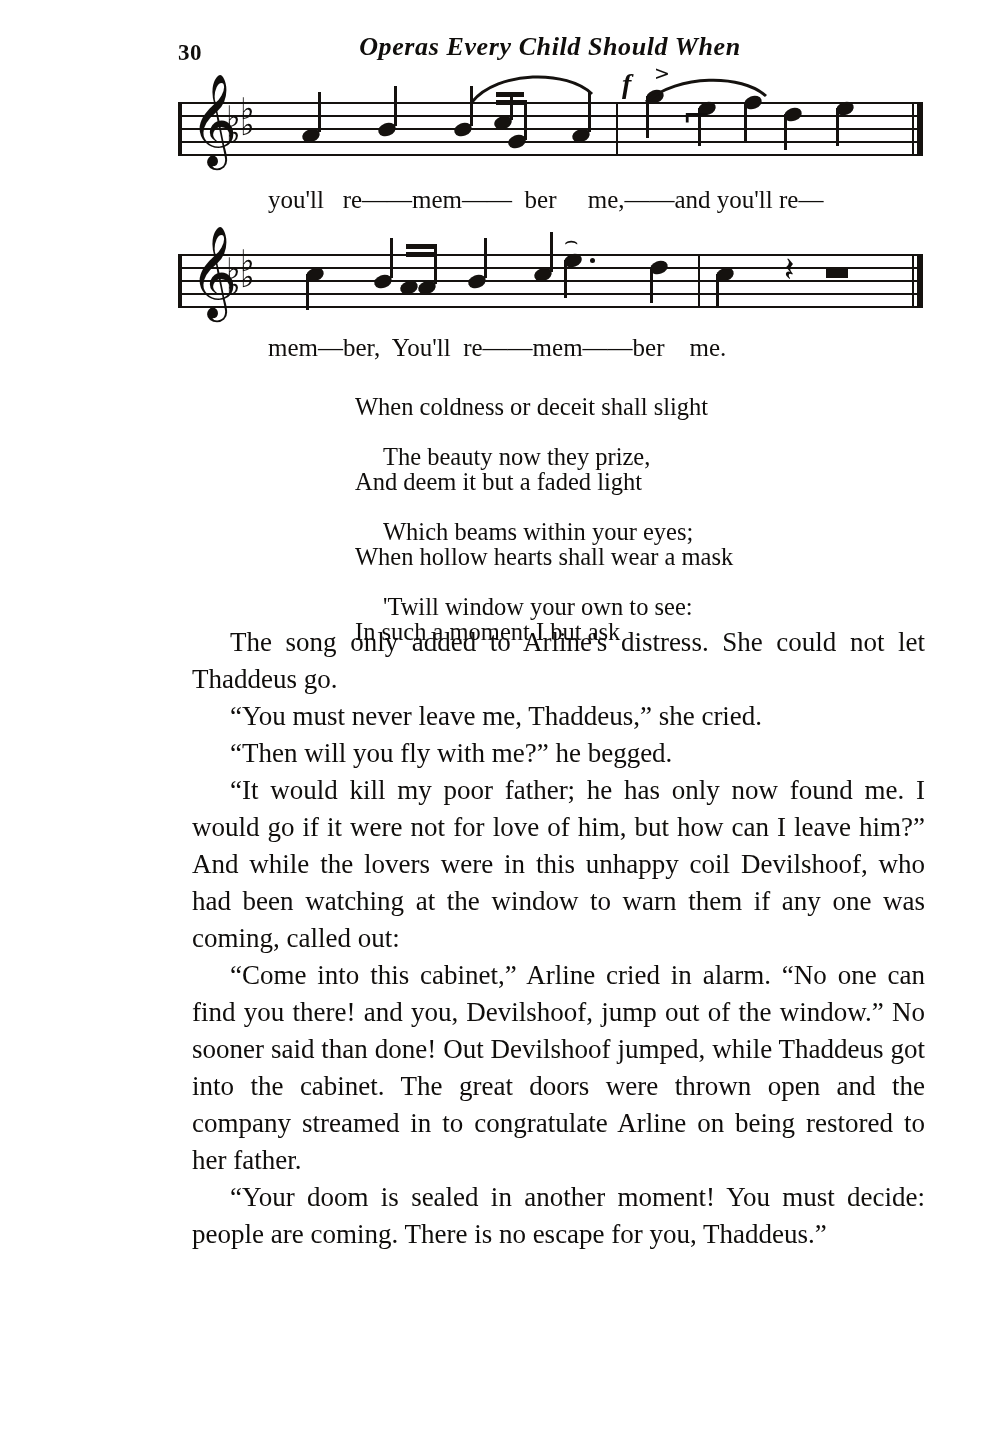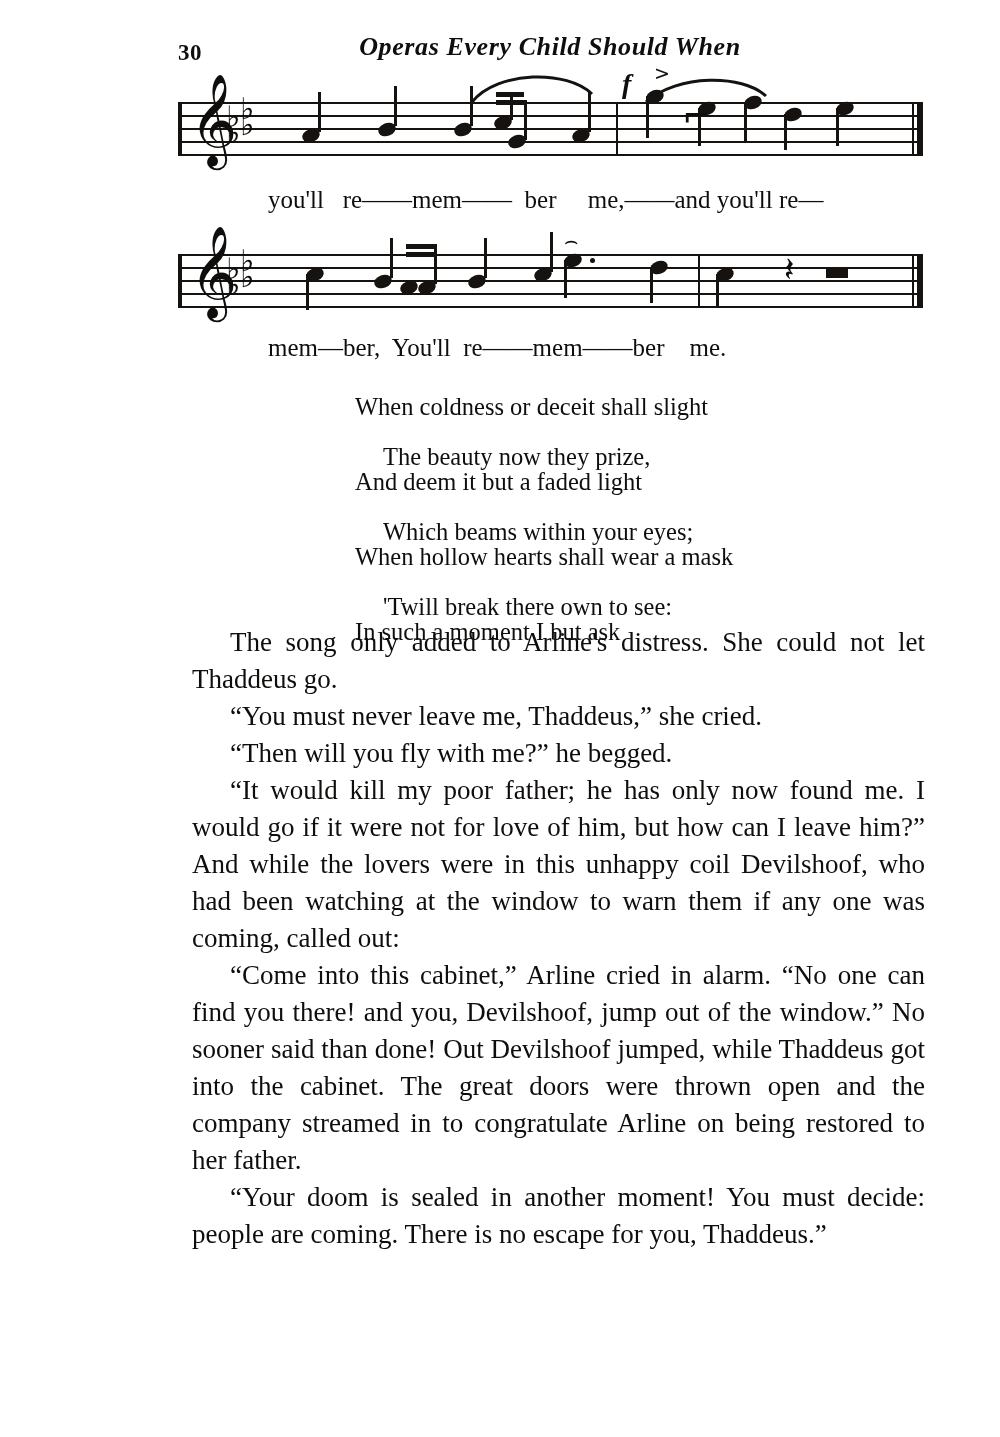--- a/index.html
+++ b/index.html
@@ -362,21 +362,21 @@
   </div>
 
   <div class="lyrics lyrics-2">mem—ber,  You'll  re——mem——ber    me.</div>
 
   <div class="verse">
     <div>When coldness or deceit shall slight</div>
     <div class="ind">The beauty now they prize,</div>
     <div>And deem it but a faded light</div>
     <div class="ind">Which beams within your eyes;</div>
     <div>When hollow hearts shall wear a mask</div>
-    <div class="ind">'Twill break there own to see:</div>
+    <div class="ind">'Twill window your own to see:</div>
     <div>In such a moment I but ask</div>
   </div>
 
   <div class="body">
     <p>The song only added to Arline's distress.  She could not let Thaddeus go.</p>
     <p>“You must never leave me, Thaddeus,” she cried.</p>
     <p>“Then will you fly with me?” he begged.</p>
     <p>“It would kill my poor father; he has only now found me.   I would go if it were not for love of him, but how can I leave him?”  And while the lovers were in this unhappy coil Devilshoof, who had been watching at the window to warn them if any one was coming, called out:</p>
     <p>“Come into this cabinet,” Arline cried in alarm.   “No one can find you there! and you, Devilshoof, jump out of the window.” No sooner said than done!   Out Devilshoof jumped, while Thaddeus got into the cabinet.   The great doors were thrown open and the company streamed in to congratulate Arline on being restored to her father.</p>
     <p>“Your doom is sealed in another moment!   You must decide: people are coming.   There is no escape for you, Thaddeus.”</p>

